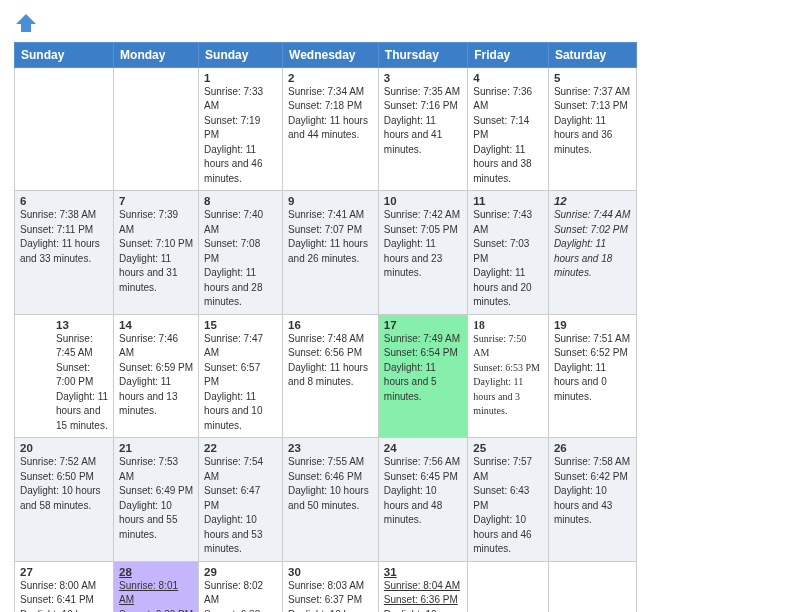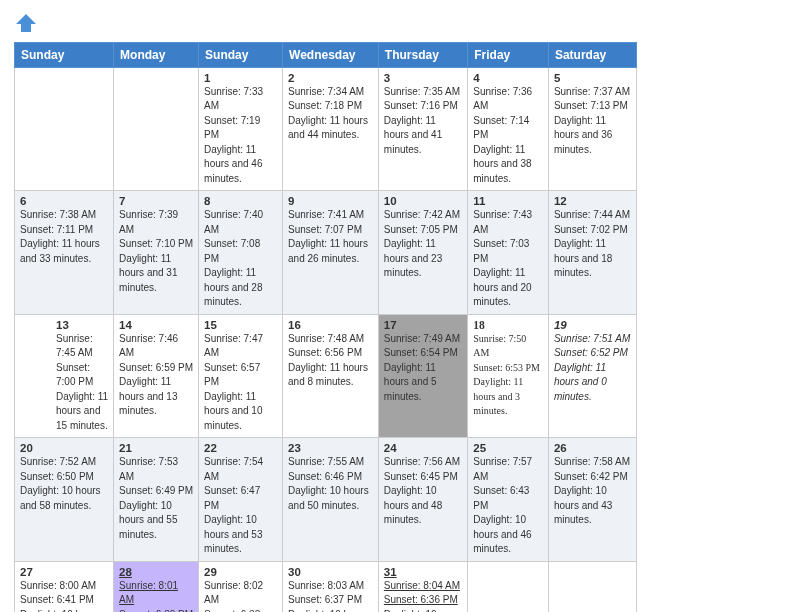--- a/index.html
+++ b/index.html
@@ -186,21 +186,21 @@
             <div class="day-info">Sunrise: 7:41 AM<br>Sunset: 7:07 PM<br>Daylight: 11 hours and 26 minutes.</div>
           </td>
           <td style="background: rgb(238, 242, 247);">
             <span class="day-number">10</span>
             <div class="day-info">Sunrise: 7:42 AM<br>Sunset: 7:05 PM<br>Daylight: 11 hours and 23 minutes.</div>
           </td>
           <td style="background: rgb(238, 242, 247);">
             <span class="day-number">11</span>
             <div class="day-info">Sunrise: 7:43 AM<br>Sunset: 7:03 PM<br>Daylight: 11 hours and 20 minutes.</div>
           </td>
-          <td style="background: rgb(238, 242, 247);">
+          <td style="background: rgb(238, 242, 247); font-style: italic;">
             <span class="day-number">12</span>
             <div class="day-info">Sunrise: 7:44 AM<br>Sunset: 7:02 PM<br>Daylight: 11 hours and 18 minutes.</div>
           </td>
         </tr>
         <tr>
           <td style="background: rgb(255, 255, 255); padding-left: 41px;">
             <span class="day-number">13</span>
             <div class="day-info">Sunrise: 7:45 AM<br>Sunset: 7:00 PM<br>Daylight: 11 hours and 15 minutes.</div>
           </td>
           <td style="background: rgb(255, 255, 255);">
@@ -208,29 +208,29 @@
             <div class="day-info">Sunrise: 7:46 AM<br>Sunset: 6:59 PM<br>Daylight: 11 hours and 13 minutes.</div>
           </td>
           <td style="background: rgb(255, 255, 255);">
             <span class="day-number">15</span>
             <div class="day-info">Sunrise: 7:47 AM<br>Sunset: 6:57 PM<br>Daylight: 11 hours and 10 minutes.</div>
           </td>
           <td style="background: rgb(255, 255, 255);">
             <span class="day-number">16</span>
             <div class="day-info">Sunrise: 7:48 AM<br>Sunset: 6:56 PM<br>Daylight: 11 hours and 8 minutes.</div>
           </td>
-          <td style="background: #a3a3a3; margin-top: 44px;">
+          <td style="background: #86efac; margin-top: 44px;">
             <span class="day-number">17</span>
             <div class="day-info">Sunrise: 7:49 AM<br>Sunset: 6:54 PM<br>Daylight: 11 hours and 5 minutes.</div>
           </td>
           <td style="background: rgb(255, 255, 255); font-family: Liberation Serif, serif;">
             <span class="day-number">18</span>
             <div class="day-info">Sunrise: 7:50 AM<br>Sunset: 6:53 PM<br>Daylight: 11 hours and 3 minutes.</div>
           </td>
-          <td style="background: rgb(255, 255, 255); font-style: italic;">
+          <td style="background: rgb(255, 255, 255);">
             <span class="day-number">19</span>
             <div class="day-info">Sunrise: 7:51 AM<br>Sunset: 6:52 PM<br>Daylight: 11 hours and 0 minutes.</div>
           </td>
         </tr>
         <tr>
           <td style="background: rgb(238, 242, 247);">
             <span class="day-number">20</span>
             <div class="day-info">Sunrise: 7:52 AM<br>Sunset: 6:50 PM<br>Daylight: 10 hours and 58 minutes.</div>
           </td>
           <td style="background: rgb(238, 242, 247);">

